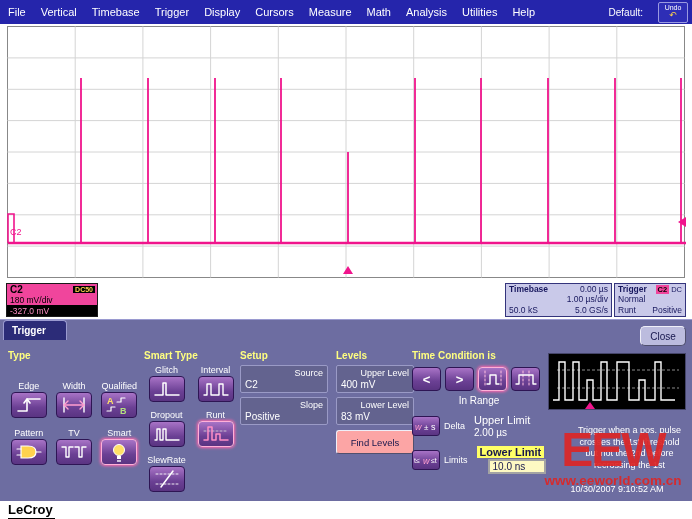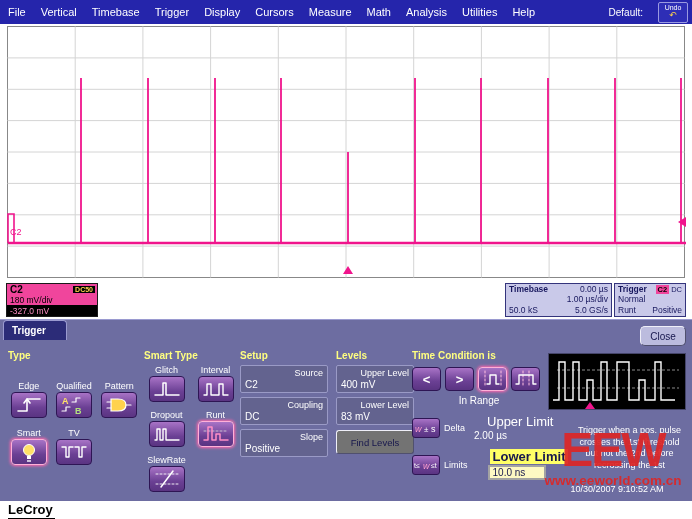--- a/index.html
+++ b/index.html
@@ -80,41 +80,41 @@
   .iconbtn {
     width:36px; height:26px; border-radius:4px; border:1px solid #2e1554;
     background:linear-gradient(180deg,#a873c6 0%,#6b4094 60%,#5a3482 100%);
     display:flex; align-items:center; justify-content:center;
   }
   .iconbtn.sel { border:1px solid #ffb0d8; box-shadow:0 0 3px 1px #ff66ad; }
   .fieldbox { background:#63638f; border:1px solid #9a9ac6; border-radius:2px; padding:2px 4px; margin-top:4px; }
   .flabel { color:#fff; font-size:9px;text-align:right; }
   .fvalue { color:#fff; font-size:10px; margin-top:1px; }
   .findbtn {
-    margin-top:5px; width:100%; height:24px; background:#737373;
+    margin-top:5px; width:100%; height:24px; background:#fca5a5;
     border:1px solid #efeff8; border-right-color:#50506e; border-bottom-color:#50506e;
     border-radius:3px; color:#17174d; font-size:9.5px; display:flex; align-items:center; justify-content:center;
   }
   .tc-btnrow { display:flex; gap:4px; margin-top:6px; }
   .tcbtn {
     width:29px; height:24px; border-radius:4px; border:1px solid #2e1554;
     background:linear-gradient(180deg,#a873c6 0%,#6b4094 60%,#5a3482 100%);
     color:#fff; font-weight:bold; font-size:13px; display:flex; align-items:center; justify-content:center;
   }
   .tcbtn.sel { border:1px solid #ffb0d8; box-shadow:0 0 3px 1px #ff66ad; }
   .inrange { color:#fff; font-size:10px; text-align:center; margin-top:4px; }
   .row-tc { display:flex; align-items:center; gap:4px; margin-top:8px; }
   .smallbtn {
     width:28px; height:20px; border-radius:3px; border:1px solid #2e1554;
     background:linear-gradient(180deg,#a873c6 0%,#6b4094 60%,#5a3482 100%);
     display:flex; align-items:center; justify-content:center; flex:0 0 auto;
   }
   .tc-lbl { color:#fff; font-size:9px; }
   .stack { margin-left:5px; display:flex; flex-direction:column; }
-  .lim-label { color:#fff; font-size:13px; white-space:nowrap;margin-left:13px; }
+  .lim-label { color:#fff; font-size:11px; white-space:nowrap; }
   .lim-label.hl { background:#ffff66; color:#17174d; font-weight:bold; padding:0 3px; align-self:flex-start; }
   .lim-value { color:#fff; font-size:10px; margin-top:1px; white-space:nowrap; }
   .lim-value.field { background:#fef9c3; color:#17174d; border:2px solid #a3a3a3; padding:0 3px; width:58px;margin-left:11px; }
   .infoblack { width:138px; height:57px; background:#000; border:1px solid #45456a; margin-top:3px; }
   .desc { color:#fff; font-size:9px; line-height:1.3; text-align:center; margin-top:15px;margin-left:25px; }
   .tstamp { color:#fff; font-size:9px; text-align:center; margin-top:12px; }
 
   
   .watermark {
     position:absolute; left:534px; top:424px; width:158px; text-align:center;
@@ -223,60 +223,72 @@
         <div class="tgitem">
           <span class="lbl">Edge</span>
           <div class="iconbtn">
             <svg width="30" height="20" viewBox="0 0 30 20" fill="none" stroke="#fff" stroke-width="1.6" stroke-linecap="round" stroke-linejoin="round">
               <polyline points="4,16 13,16 13,4 26,4"></polyline>
                 <polyline points="10,8 13,4 16,8"></polyline>
             </svg>
           </div>
         </div>
         <div class="tgitem">
+          <span class="lbl">Width</span>
+          <div class="iconbtn">
+            <svg width="30" height="20" viewBox="0 0 30 20" fill="none" stroke="#fff" stroke-width="1.4" stroke-linecap="round" stroke-linejoin="round">
+              <line x1="5" y1="3" x2="5" y2="17"></line>
+                <line x1="25" y1="3" x2="25" y2="17"></line>
+              <line x1="5" y1="10" x2="25" y2="10" stroke="#ff9fd0"></line>
+              <polyline points="9,6 5,10 9,14" stroke="#ff9fd0"></polyline>
+                <polyline points="21,6 25,10 21,14" stroke="#ff9fd0"></polyline>
+            </svg>
+          </div>
+        </div>
+        <div class="tgitem">
           <span class="lbl">Qualified</span>
           <div class="iconbtn">
             <svg width="30" height="20" viewBox="0 0 30 20" fill="none" stroke="#fff" stroke-width="1.2" stroke-linecap="round" stroke-linejoin="round">
               <text x="3" y="9" fill="#ffe066" stroke="none" font-size="9" font-weight="bold">A</text>
               <polyline points="13,7 17,7 17,3 21,3"></polyline>
               <text x="16" y="19" fill="#b3e07f" stroke="none" font-size="9" font-weight="bold">B</text>
               <polyline points="3,16 7,16 7,12 11,12"></polyline>
             </svg>
           </div>
         </div>
         <div class="tgitem">
           <span class="lbl">Pattern</span>
           <div class="iconbtn">
             <svg width="30" height="20" viewBox="0 0 30 20" fill="none" stroke="#fff" stroke-width="1.2" stroke-linecap="round">
               <path d="M7,4 L14,4 C20,4 22,7 22,10 C22,13 20,16 14,16 L7,16 Z" fill="#ffd24d" stroke="#fff"></path>
               <line x1="3" y1="7" x2="7" y2="7"></line>
                 <line x1="3" y1="13" x2="7" y2="13"></line>
                 <line x1="22" y1="10" x2="27" y2="10"></line>
+            </svg>
+          </div>
+        </div>
+        <div class="tgitem">
+          <span class="lbl">TV</span>
+          <div class="iconbtn">
+            <svg width="30" height="20" viewBox="0 0 30 20" fill="none" stroke="#fff" stroke-width="1.4" stroke-linecap="round" stroke-linejoin="round">
+              <polyline points="3,5 7,5 7,15 10,15 10,5 14,5"></polyline>
+              <polyline points="16,5 20,5 20,15 23,15 23,5 27,5"></polyline>
             </svg>
           </div>
         </div>
         <div class="tgitem">
           <span class="lbl">Smart</span>
           <div class="iconbtn sel">
             <svg width="30" height="20" viewBox="0 0 30 20" fill="none" stroke="#fff" stroke-width="1">
               <circle cx="15" cy="8" r="5.5" fill="#ffe066"></circle>
               <rect x="13" y="14" width="4" height="3" fill="#fff" stroke="none"></rect>
               <line x1="13" y1="19" x2="17" y2="19" stroke-width="1.4"></line>
             </svg>
           </div>
         </div>
-        <div class="tgitem">
-          <span class="lbl">TV</span>
-          <div class="iconbtn">
-            <svg width="30" height="20" viewBox="0 0 30 20" fill="none" stroke="#fff" stroke-width="1.4" stroke-linecap="round" stroke-linejoin="round">
-              <polyline points="3,5 7,5 7,15 10,15 10,5 14,5"></polyline>
-              <polyline points="16,5 20,5 20,15 23,15 23,5 27,5"></polyline>
-            </svg>
-          </div>
-        </div>
       </div>
     </div>
 
     <div class="sec" id="sec-smart">
       <div class="sec-title">Smart Type</div>
       <div class="itemgrid">
         <div class="tgitem">
           <span class="lbl">Glitch</span>
           <div class="iconbtn">
             <svg width="30" height="20" viewBox="0 0 30 20" fill="none" stroke="#fff" stroke-width="1.5" stroke-linecap="round" stroke-linejoin="round">
@@ -320,24 +332,20 @@
           </div>
         </div>
       </div>
     </div>
 
     <div class="sec" id="sec-setup">
       <div class="sec-title">Setup</div>
       <div class="fieldbox">
         <div class="flabel">Source</div>
         <div class="fvalue">C2</div>
-      </div>
-      <div class="fieldbox">
-        <div class="flabel">Coupling</div>
-        <div class="fvalue">DC</div>
       </div>
       <div class="fieldbox">
         <div class="flabel">Slope</div>
         <div class="fvalue">Positive</div>
       </div>
     </div>
 
     <div class="sec" id="sec-levels">
       <div class="sec-title">Levels</div>
       <div class="fieldbox">

